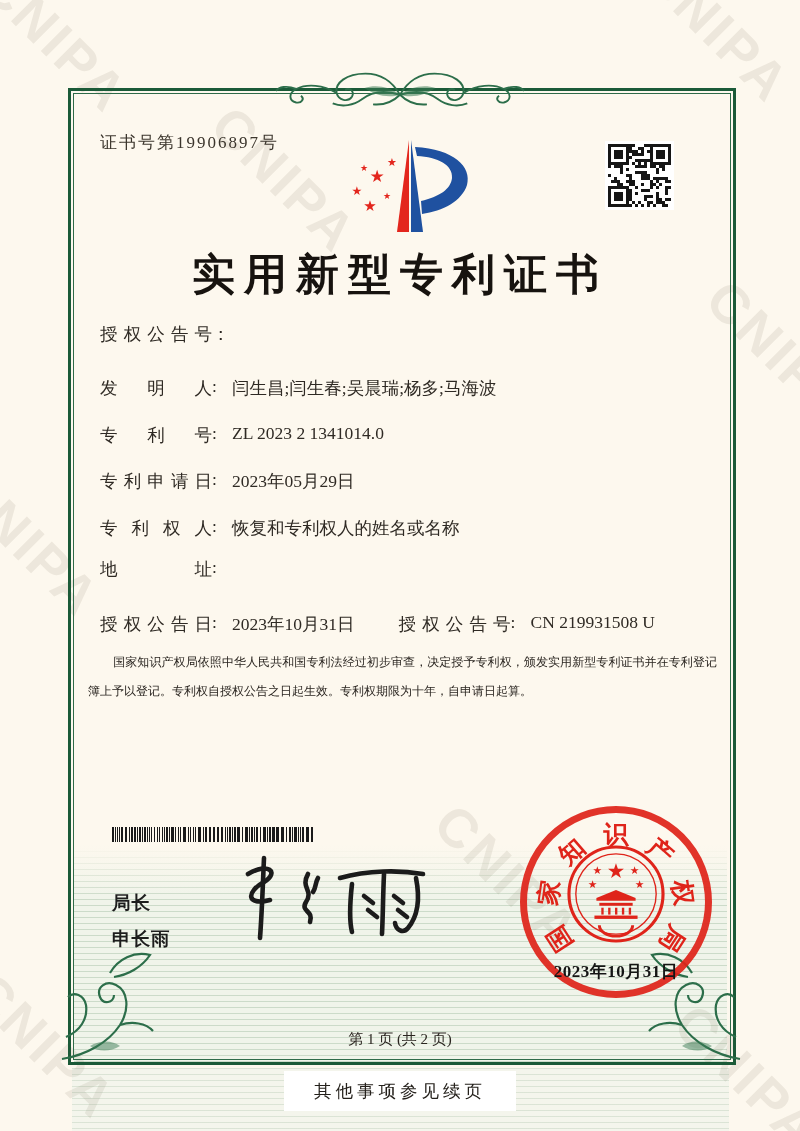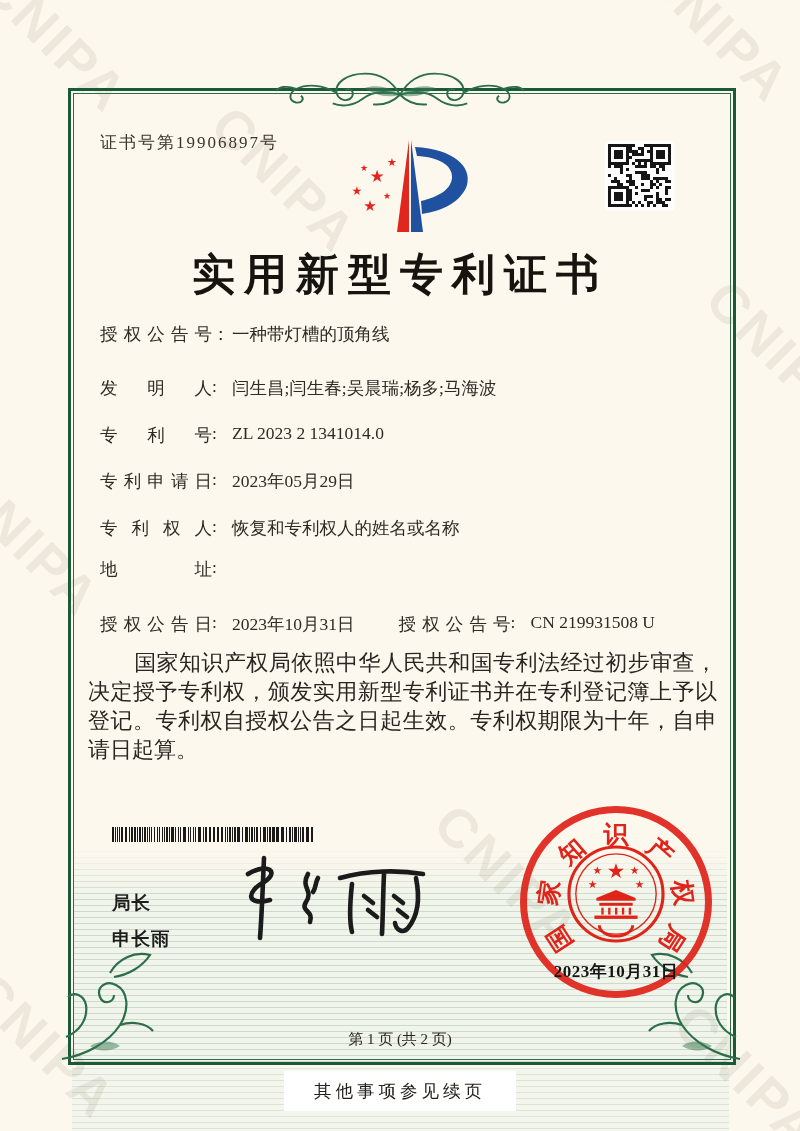--- a/index.html
+++ b/index.html
@@ -39,21 +39,21 @@
   .fields{position:absolute;left:100px;top:0;width:620px;z-index:5;font-size:17.5px;}
   .frow{position:absolute;display:flex;align-items:flex-start;width:620px;}
   .f-label{display:inline-block;width:112px;text-align:justify;text-align-last:justify;color:#2f2a24;flex:none;}
   .f-colon{display:inline-block;width:20px;flex:none;white-space:pre;}
   .f-value{color:#2f2a24;}
   .addr-val{width:424px;line-height:25.5px;}
   .g2{display:flex;margin-left:44px;}
   .g2 .f-label{width:112px;}
   
   .paras{position:absolute;left:88px;top:648px;width:629px;z-index:5;
-         font-size:22px;line-height:29px;text-align:justify;color:#2a2520;}
+         font-size:12px;line-height:29px;text-align:justify;color:#2a2520;}
   .paras p{margin:0;text-indent:2.1em;}
   
   .barcode{position:absolute;left:112px;top:827px;width:206px;height:15px;z-index:5;display:flex;align-items:stretch;}
   .barcode div{flex:none;background:#1a1a1a;height:100%;}
   .signer{position:absolute;left:112px;z-index:5;font-family:"Liberation Sans","DejaVu Sans",sans-serif;
           font-size:18.5px;color:#1d1d1d;font-weight:bold;letter-spacing:1px;}
   .signer-title{top:890px;}
   .signer-name{top:926px;}
   .sig-svg{position:absolute;left:222px;top:850px;z-index:5;}
   
@@ -360,21 +360,20 @@
     <div class="q" style="left: 57px; top: 63px; width: 3px; height: 3px;"></div>
     <div class="q" style="left: 60px; top: 63px; width: 3px; height: 3px;"></div>
   </div>
 
 <div class="title">实用新型专利证书</div>
 
 <div class="fields">
   <div class="frow" style="top:322px">
     <span class="f-label">授权公告号</span>
       <span class="f-colon">：</span>
-      <span class="f-value">一种带灯槽的顶角线</span>
   </div>
   <div class="frow" style="top:376px">
     <span class="f-label">发明人</span>
       <span class="f-colon">:</span>
       <span class="f-value">闫生昌;闫生春;吴晨瑞;杨多;马海波</span>
   </div>
   <div class="frow" style="top:423px">
     <span class="f-label">专利号</span>
       <span class="f-colon">:</span>
       <span class="f-value">ZL 2023 2 1341014.0</span>

